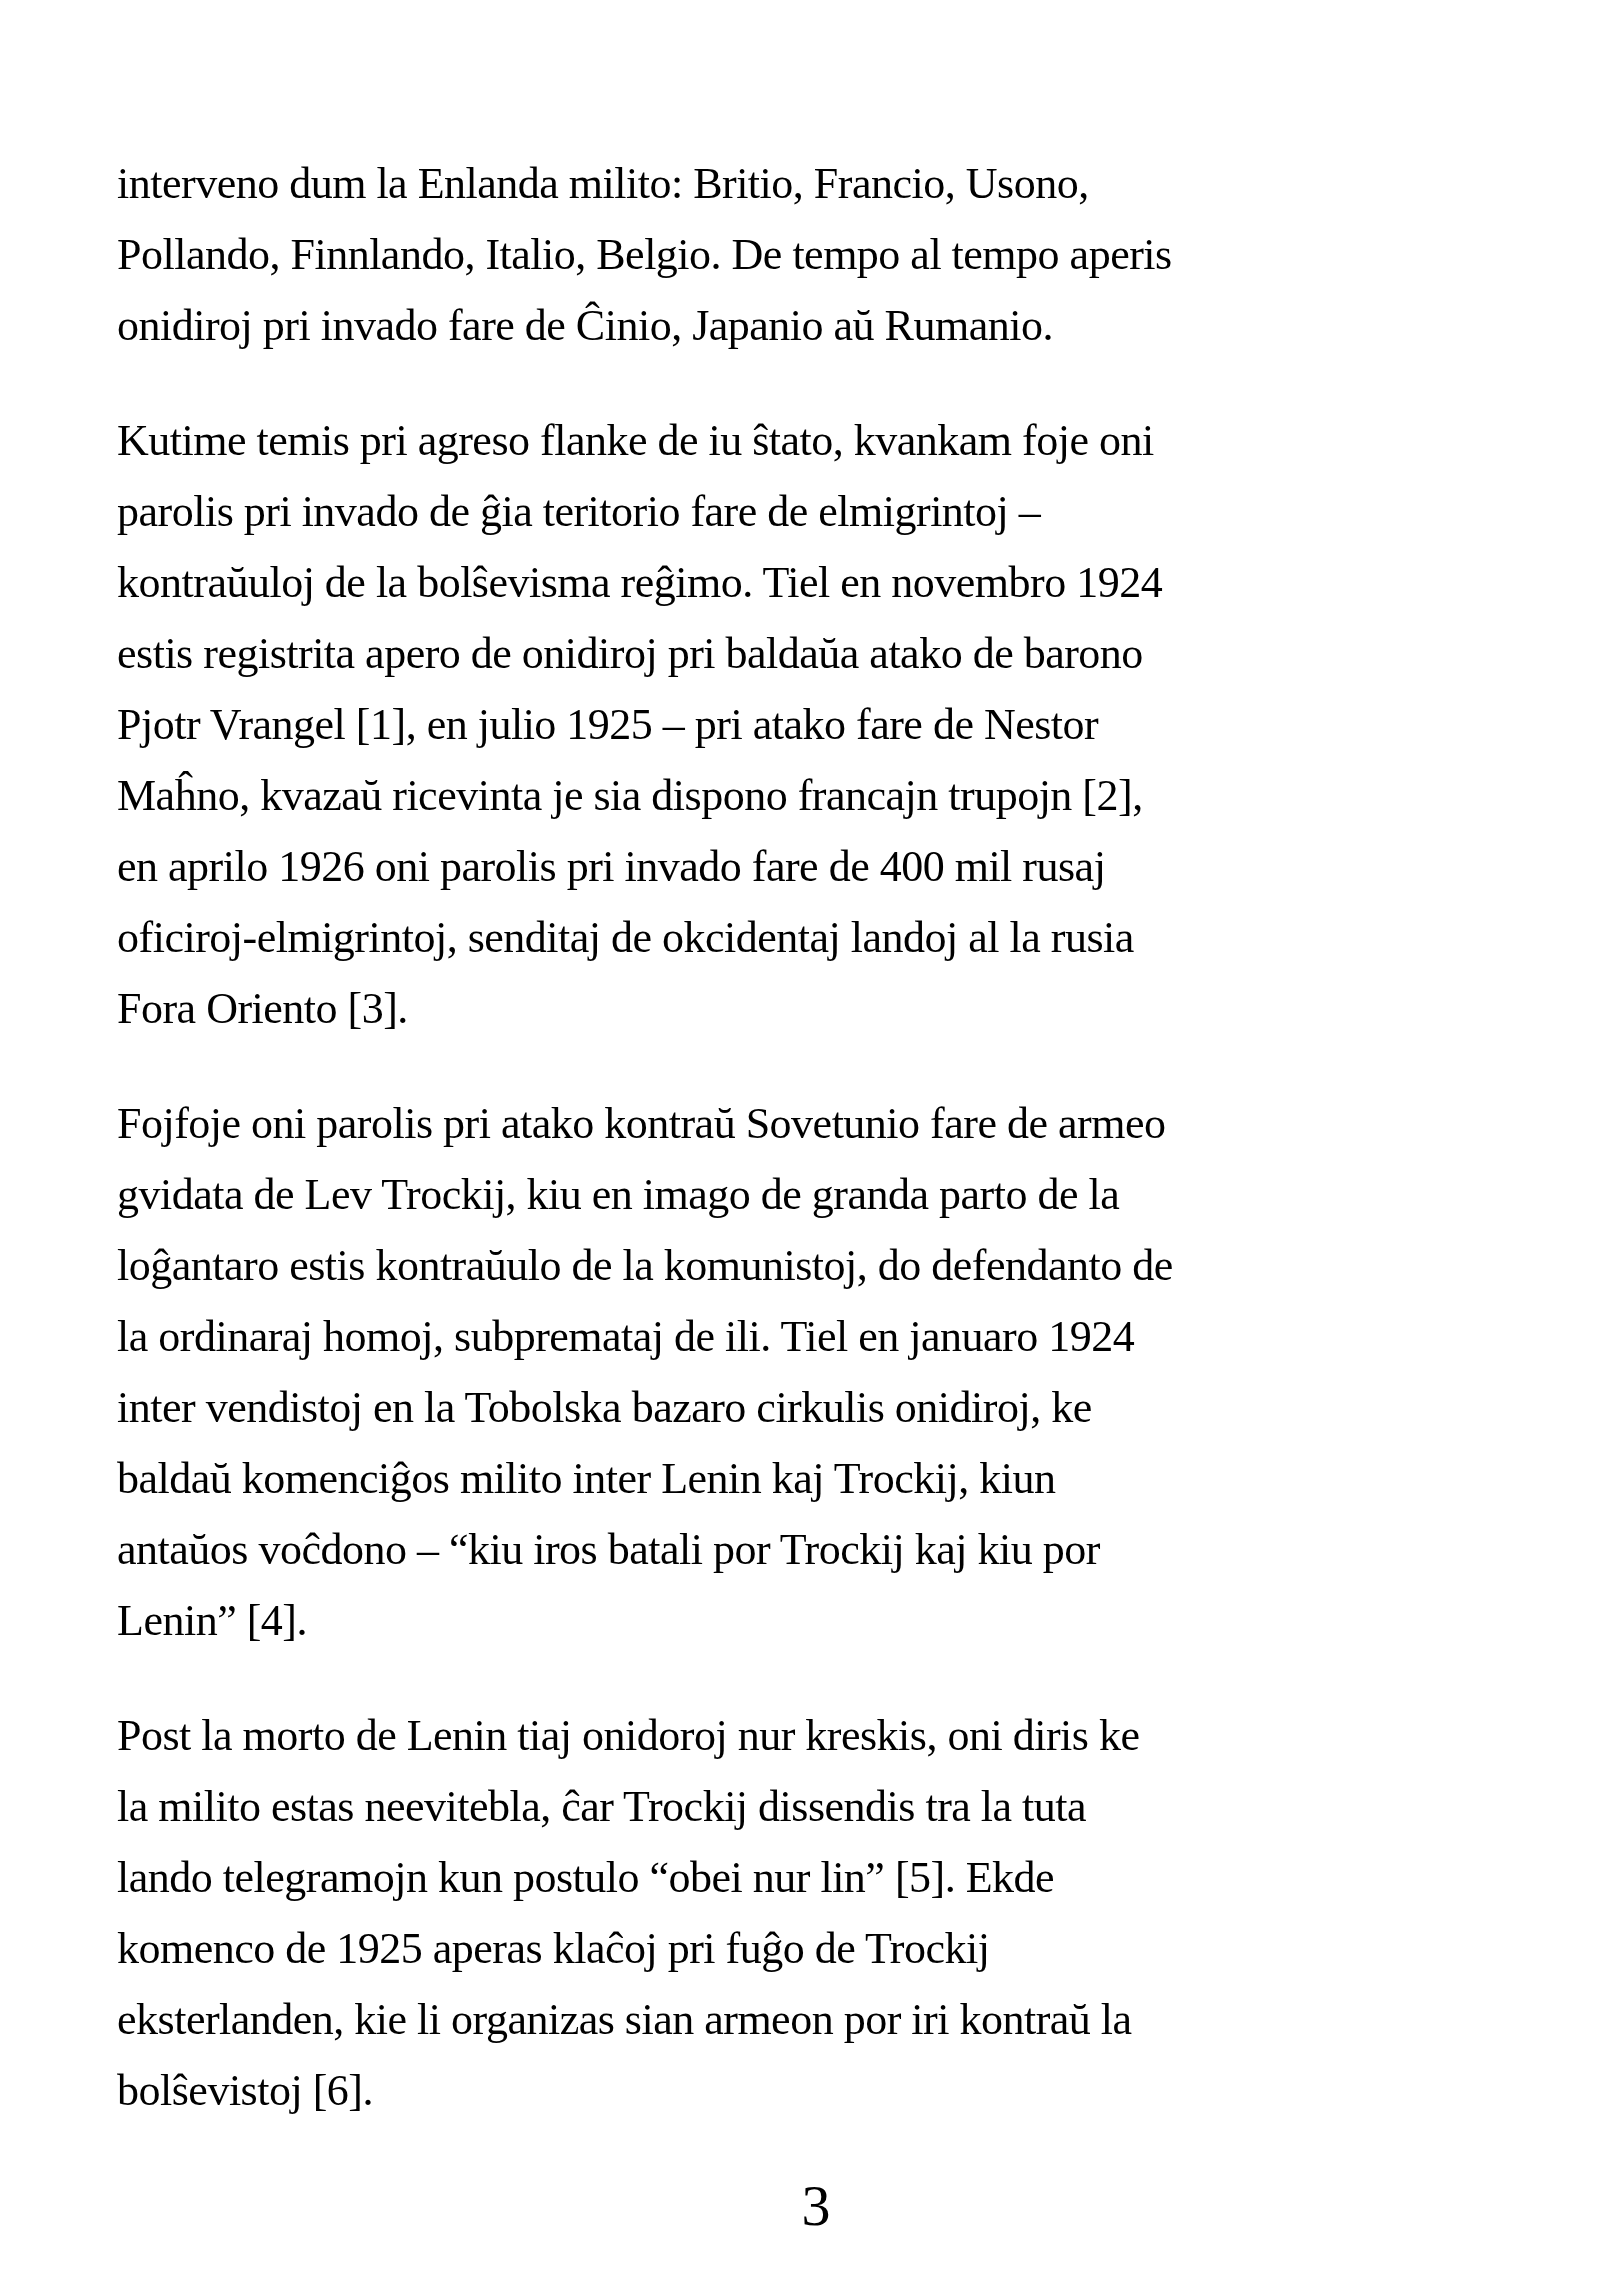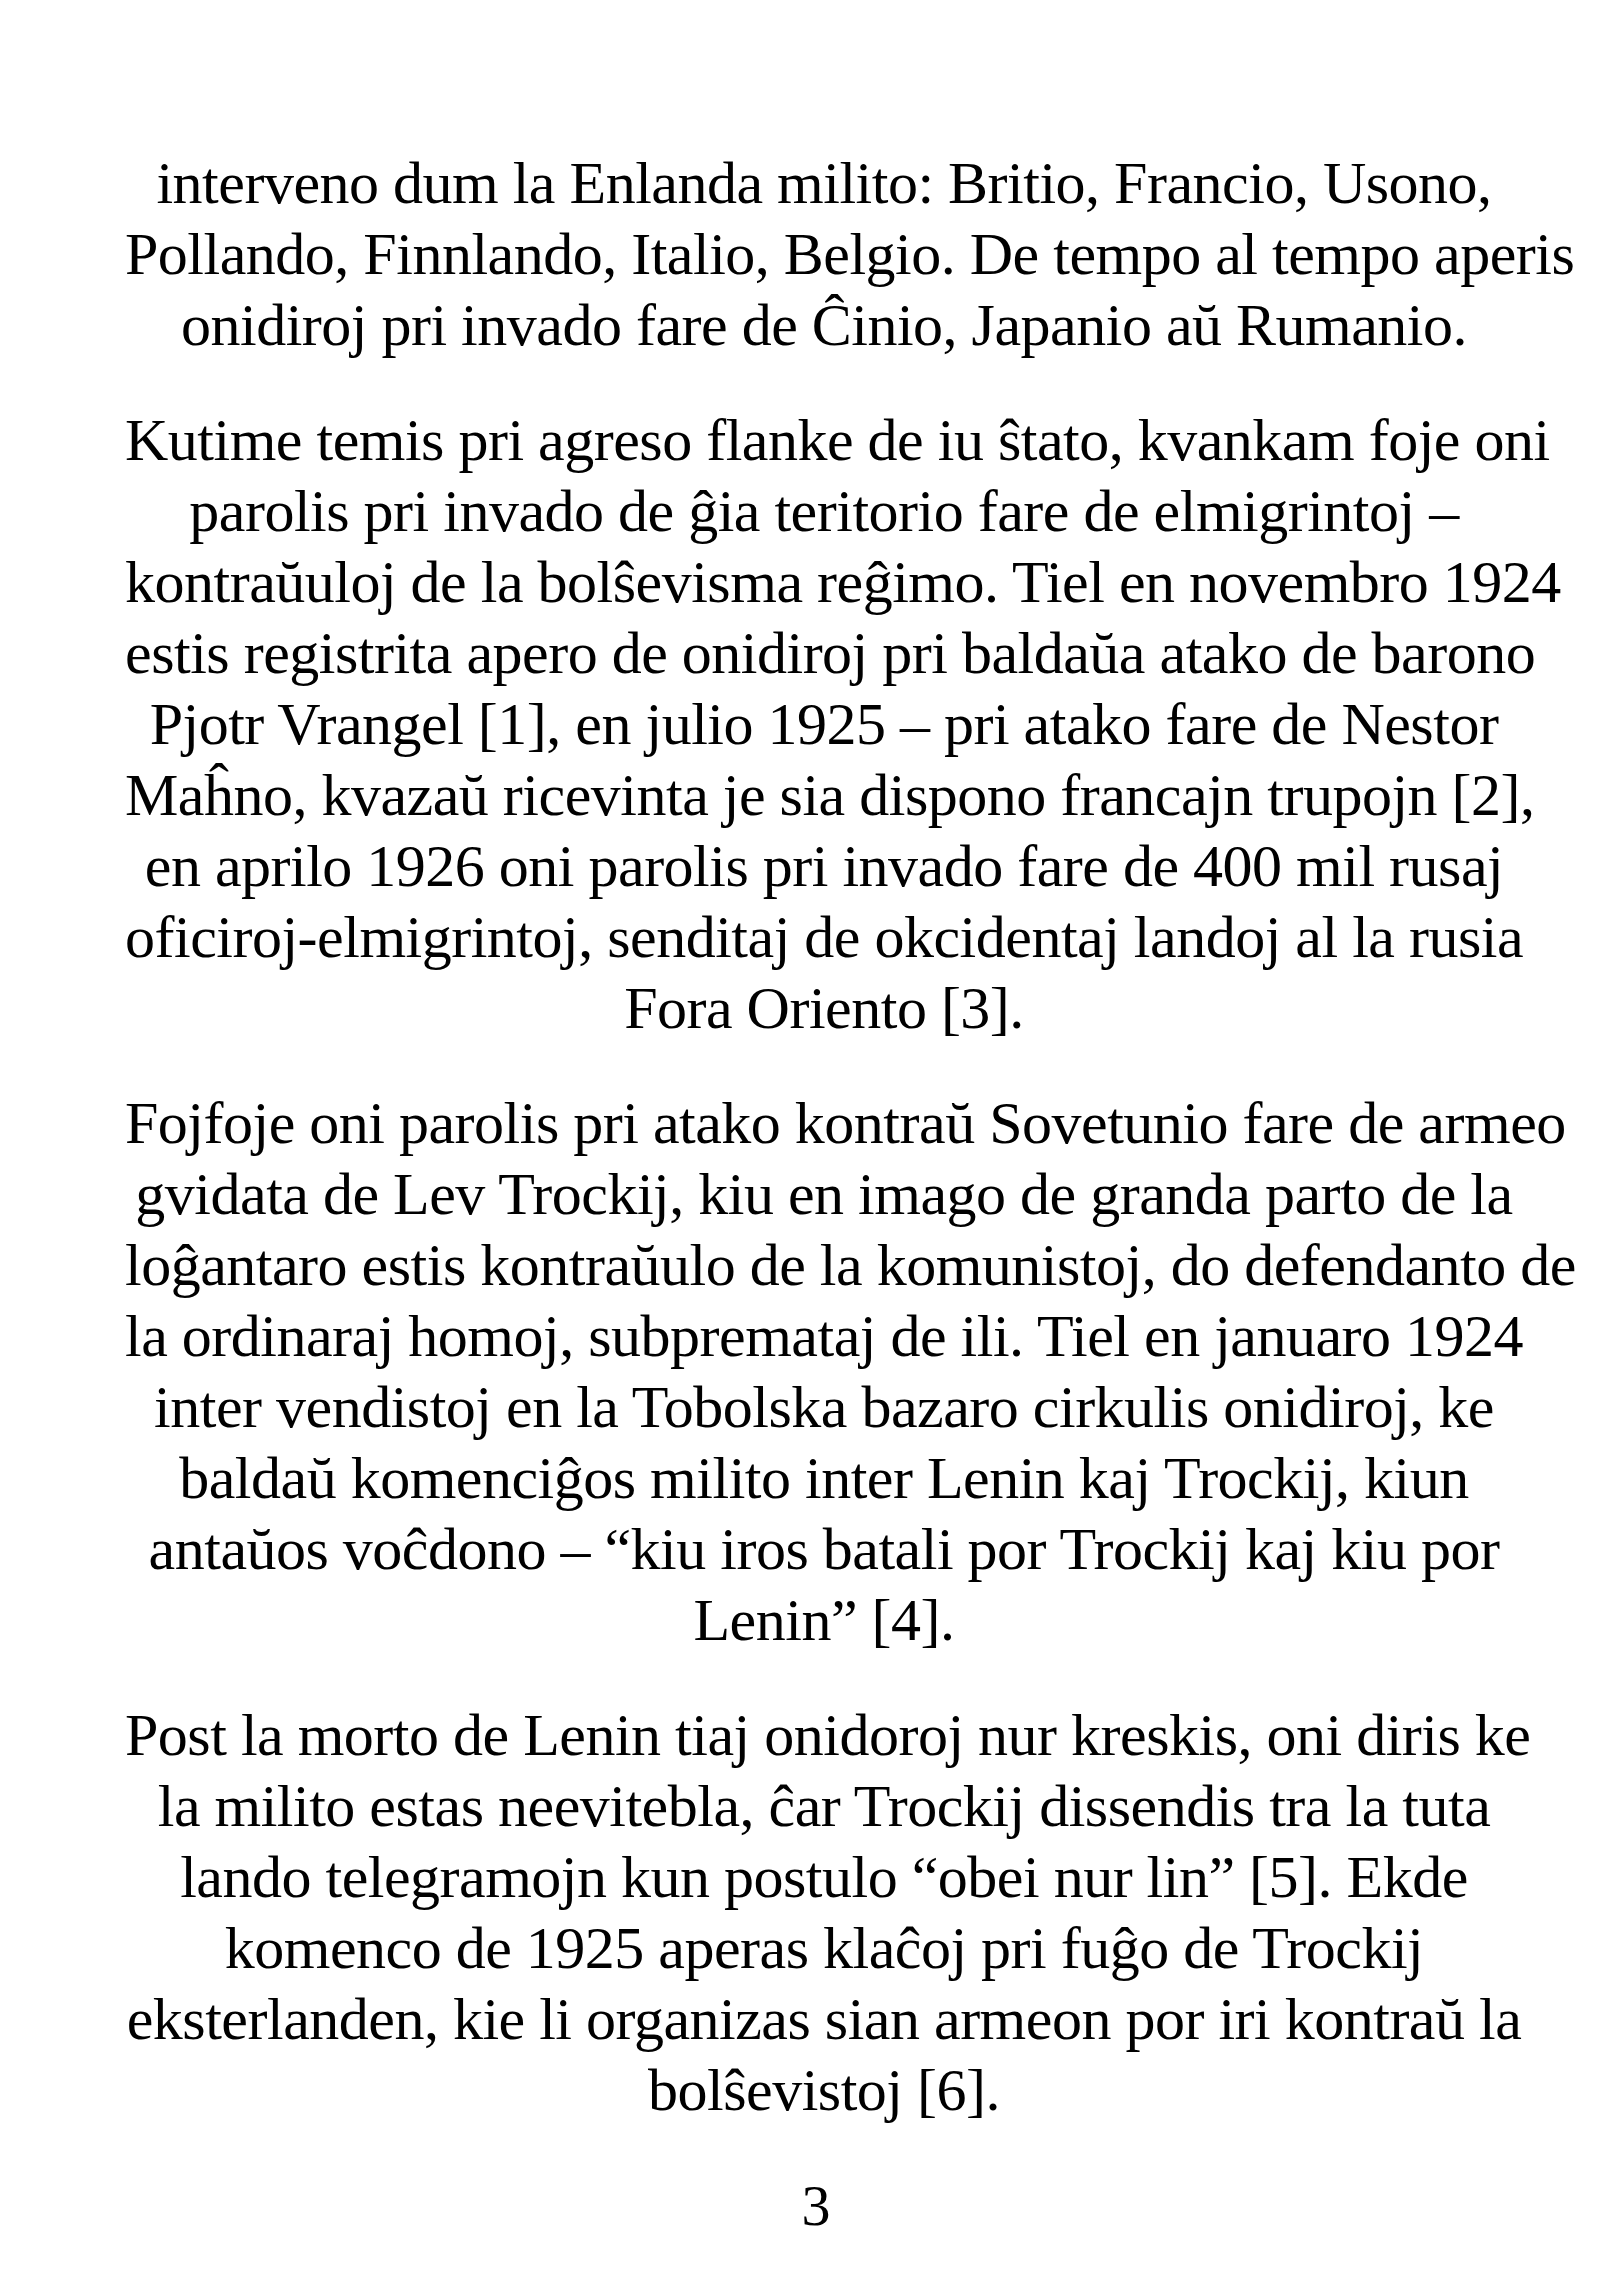--- a/index.html
+++ b/index.html
@@ -12,26 +12,25 @@
     width: 1615px;
     height: 2288px;
     background: #ffffff;
     color: #000000;
     font-family: "Liberation Serif", "DejaVu Serif", serif;
     overflow: hidden;
     box-sizing: border-box;
     padding: 148px 92px 0 109px;
   }
   .text-block p {
-    margin: 0 0 44px 16px;
-    font-size: 60px;
+    margin: 0 0 44px 8px;
+    font-size: 44px;
     line-height: 71px;
     white-space: pre;          
     letter-spacing: -0.5px;
-    text-align: center;
   }
   .page-footer {
     margin-top: 12px;
     width: 1414px;             
     text-align: center;
   }
   .page-number {
     display: inline-block;
     font-size: 58px;
     line-height: 71px;

